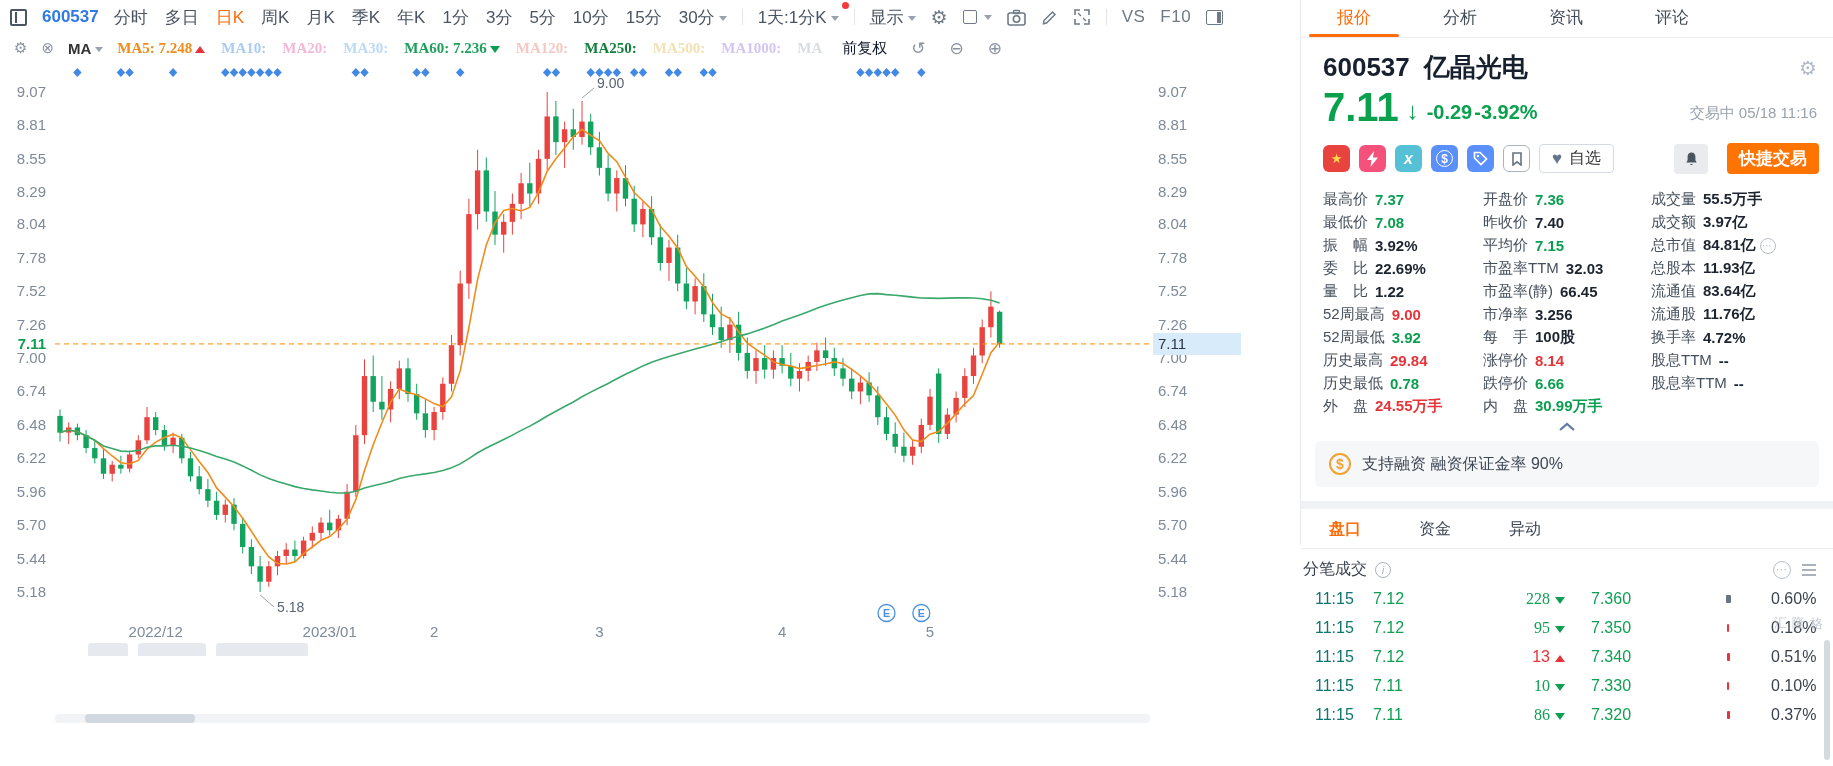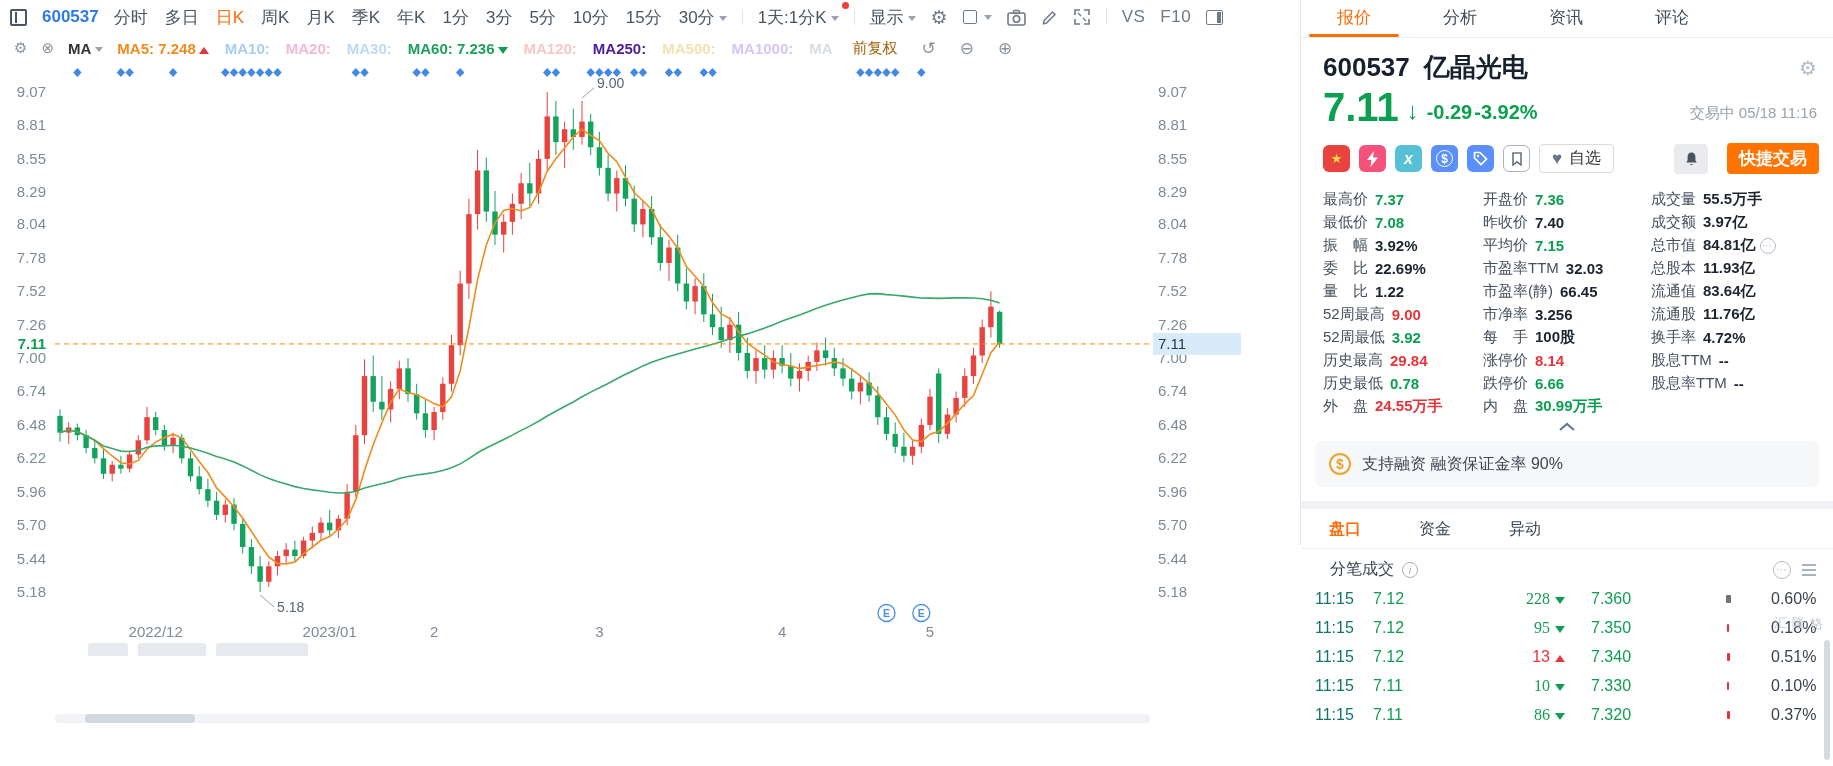--- a/index.html
+++ b/index.html
@@ -27,26 +27,26 @@
   .sq { width:14px; height:14px; border:1.6px solid #6f7a88; border-radius:2px; }
   .tb-txt { color:#6f7a88; font-size:17px; letter-spacing:0.5px; }
   .panel-toggle { width:17px; height:15px; border:1.6px solid #6f7a88; border-radius:2px; position:relative;}
   .panel-toggle:before{ content:""; position:absolute; right:1px; top:1px; bottom:1px; width:4px; background:#6f7a88;}
 
   
   .ind-bar { height:28px; display:flex; align-items:center; gap:14px; padding-left:14px;
     font-size:15px; white-space:nowrap; }
   .ind-ico { color:#8a93a0; font-size:15px; }
   .ind-ma { color:#333; font-weight:bold; }
-  .ind-item { font-weight:bold; }
+  .ind-item { font-weight:bold;font-family:Liberation Serif, serif; }
   .tri-up { display:inline-block; width:0; height:0; border-left:5px solid transparent; border-right:5px solid transparent;
     border-bottom:7px solid #e5353a; margin-left:3px; }
   .tri-dn { display:inline-block; width:0; height:0; border-left:5px solid transparent; border-right:5px solid transparent;
     border-top:7px solid #0c9e50; margin-left:3px; }
-  .adjust { color:#a16207; margin-left:6px;font-family:Liberation Serif, serif; }
+  .adjust { color:#0f172a; margin-left:6px;font-family:Liberation Serif, serif; }
   .hist-ico { color:#8a93a0; font-size:17px; margin-left:10px; }
 
   .chart-wrap { position:relative;text-decoration:underline; }
   .chart-scrollbar { position:absolute; left:55px; top:652px; width:1095px; height:9px;
     background:#f1f3f6; border-radius:4px; }
   .chart-scrollbar .handle { position:absolute; left:30px; top:0; width:110px; height:9px;
     background:#d2d8df; border-radius:4px; }
   .bottom-strip { position:absolute; bottom:0; left:88px; display:flex; gap:10px; }
   .bs-box { height:13px; background:#e6e9ee; border-radius:3px 3px 0 0; }
 
@@ -94,21 +94,21 @@
   .chevron-row { display:flex; justify-content:center; margin-top:6px; }
   .note-box { margin:10px 14px 0 14px; background:#f6f7f9; border-radius:6px; height:46px;
     display:flex; align-items:center; padding-left:14px; gap:11px; }
   .dollar-o { width:22px; height:22px; border:2px solid #f0a32f; border-radius:50%; color:#f0a32f;
     font-weight:bold; font-size:14px; display:flex; align-items:center; justify-content:center; }
   .note-txt { font-size:16px; color:#3d4754; }
   .thick-div { height:8px; background:#f0f2f5; margin-top:14px; }
   .subtabs { display:flex; gap:58px; padding:10px 0 8px 28px; border-bottom:1px solid #edf0f3; }
   .subtab { font-size:16px; color:#3c4654; cursor:pointer; }
   .subtab.active { color:#ff6c0a; font-weight:bold; }
-  .trades-head { display:flex; align-items:center; margin:10px 16px 4px 29px; }
+  .trades-head { display:flex; align-items:center; margin:10px 16px 4px 2px; }
   .trades-title { font-size:16px; color:#39424e; }
   .info-circle { width:16px; height:16px; border:1.2px solid #aab2bd; border-radius:50%; color:#aab2bd;
     font-size:11px; display:inline-flex; align-items:center; justify-content:center; margin-left:8px; font-style:italic;}
   .head-icons { margin-left:auto; display:flex; gap:10px; align-items:center; color:#aab2bd; }
   .trade-row { display:grid; grid-template-columns:58px 80px 112px 120px 86px 1fr;
     align-items:center; height:29px; font-size:16px; padding-left:14px; }
   .t-time { color:#0f766e; }
   .t-price { color:#0f9e52; }
   .t-vol { text-align:right; font-weight:normal; }
   .t-vol .num-g { color:#0f9e52;font-family:Liberation Serif, serif; } .t-vol .num-r { color:#e5353a; }
@@ -196,21 +196,21 @@
       <span class="ind-ma">
         <span>MA</span><span class="caret"></span>
       </span>
       <span id="ind-items" style="display:flex;gap:16px;align-items:center">
           <span class="ind-item" style="color: rgb(240, 140, 28);">MA5: 7.248<span class="tri-up"></span></span>
           <span class="ind-item" style="color: rgb(169, 205, 241);">MA10:</span>
           <span class="ind-item" style="color: rgb(243, 184, 214);">MA20:</span>
           <span class="ind-item" style="color: rgb(188, 218, 243);">MA30:</span>
           <span class="ind-item" style="color: rgb(30, 160, 92);">MA60: 7.236<span class="tri-dn"></span></span>
           <span class="ind-item" style="color: rgb(246, 200, 194);">MA120:</span>
-          <span class="ind-item" style="color: #4c1d95;">MA250:</span>
+          <span class="ind-item" style="color: #15803d;">MA250:</span>
           <span class="ind-item" style="color: rgb(240, 226, 178);">MA500:</span>
           <span class="ind-item" style="color: rgb(212, 197, 244);">MA1000:</span>
           <span class="ind-item" style="color: rgb(217, 221, 227);">MA</span>
         </span>
       <span class="adjust">前复权</span>
       <span class="hist-ico">↺</span>
       <span class="hist-ico">⊖</span>
       <span class="hist-ico">⊕</span>
     </div>
 

